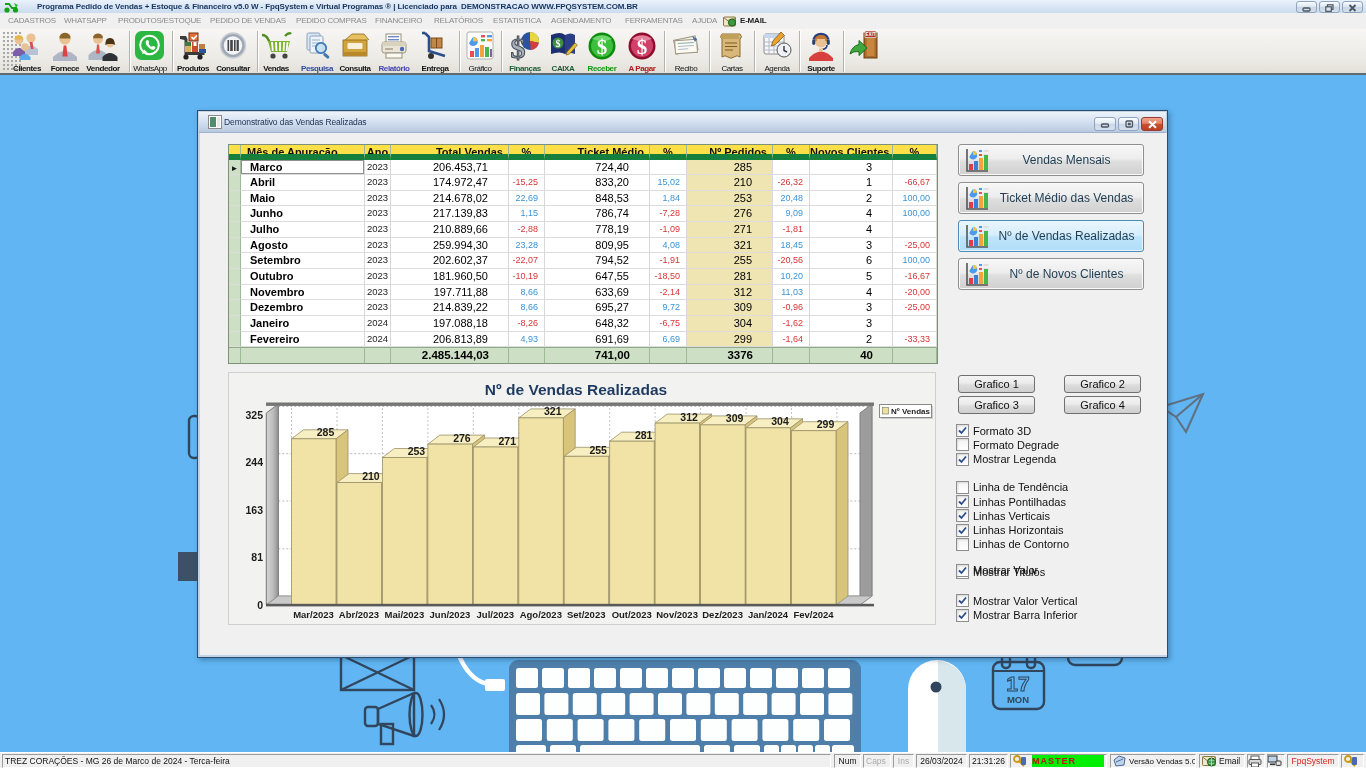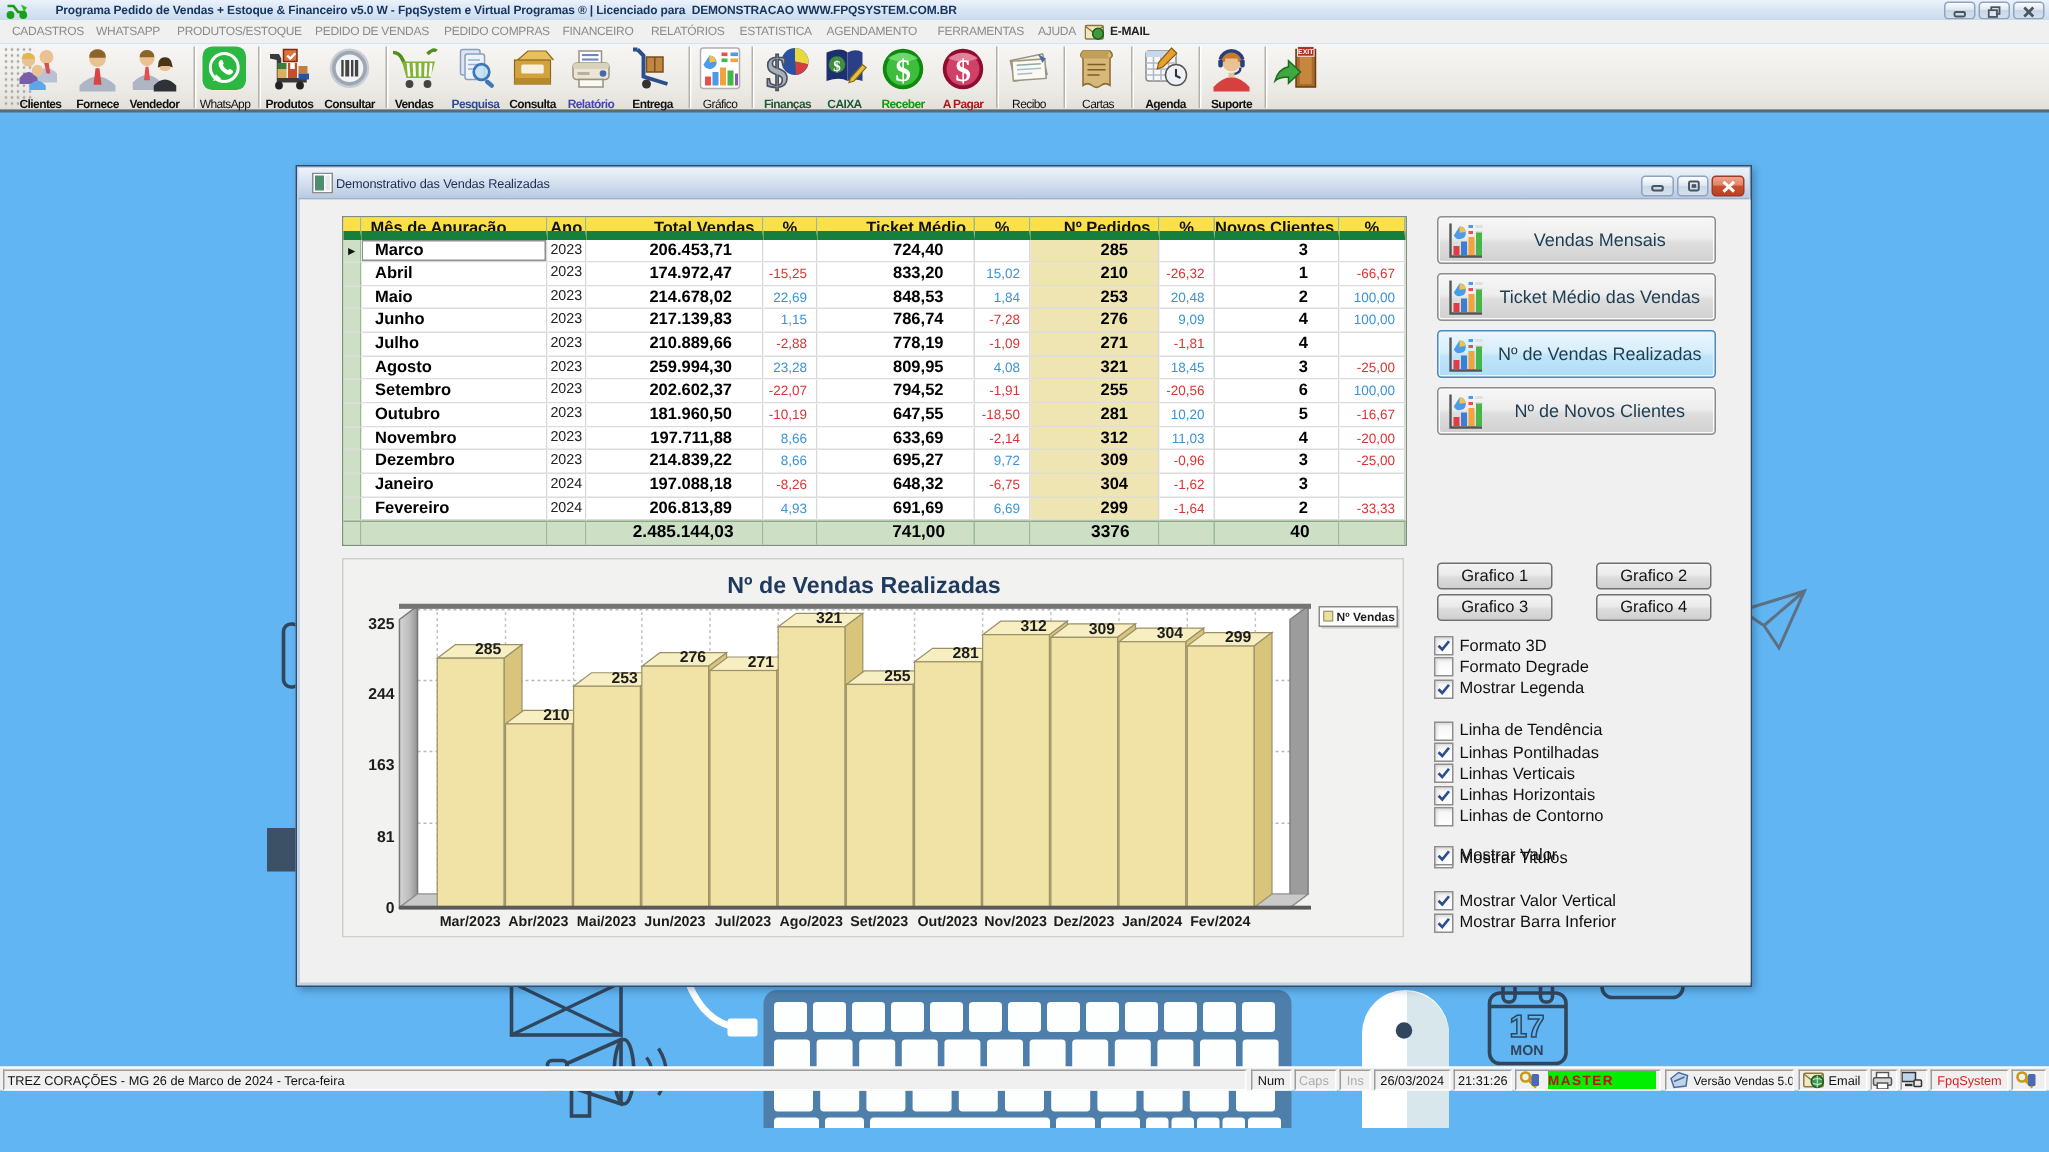--- a/index.html
+++ b/index.html
@@ -39,21 +39,21 @@
 .th { background:#fde047; border-right:1px solid #9DB996; border-bottom:6px solid #15803d;
   font-size:11px; font-weight:bold; color:#111; line-height:14.5px; white-space:nowrap; overflow:hidden; }
 .th.l { padding-left:6px; } .th.r { text-align:right; padding-right:5px; } .th.c { text-align:center; font-weight:bold; }
 .td { border-right:1px solid #D8D8D8; border-bottom:1px solid #DCDCDC; background:#fff;
   font-size:11px; line-height:14.7px; white-space:nowrap; overflow:hidden; }
 .td.ind { background:#CDE0C6; border-right:1px solid #9DB996; text-align:center; }
 .tri { font-size:8px; line-height:14px; color:#111; }
 .td.mes { font-weight:bold; padding-left:9px; color:#000; }
 .td.mes.foc { box-shadow:inset 0 0 0 1px #909090; }
 .td.ano { text-align:center; font-size:9.5px; color:#222; }
-.td.num { text-align:right; padding-right:20px; font-weight:bold; color:#000; }
+.td.num { text-align:right; padding-right:20px; font-weight:normal; color:#000; }
 .td.ped { background:#EFE5B3; }
 .td.pct { text-align:right; padding-right:6px; font-size:9px; }
 .td.pct.neg { color:#D93434; } .td.pct.pos { color:#3B93D6; }
 .tf { background:#CDE0C6; border-right:1px solid #9DB996; border-top:1px solid #8FA98A;
   font-size:11.5px; font-weight:bold; color:#000; line-height:15.5px; }
 .tf.r { text-align:right; padding-right:19px; }
 .chart { position:absolute; left:28px; top:239px; }
 
 .bigbtn { position:absolute; left:758px; width:186px; height:32px; border:1px solid #8E8E8E; border-radius:3px;
   background:linear-gradient(180deg,#F7F7F7,#EDEDED 45%,#DEDEDE 55%,#D0D0D0);
@@ -63,21 +63,21 @@
 .bigbtn.sel { border:1px solid #4C8BB8; background:linear-gradient(180deg,#EAF6FD,#D7EEFB 45%,#BFE4F9 55%,#B0DDF7);
   box-shadow:inset 0 0 0 1px #E8F5FD; }
 .gbtn { position:absolute; width:77px; height:18px; border:1px solid #707070; border-radius:3px;
   background:linear-gradient(180deg,#F4F4F4,#EBEBEB 45%,#DDDDDD 55%,#CFCFCF);
   font-size:11px; color:#111; text-align:center; line-height:17px; }
 .cbrow { position:absolute; left:756px; height:14px; display:flex; align-items:center; }
 .cb { width:13px; height:13px; border:1px solid #8E8E8E; background:linear-gradient(180deg,#F4F4F4,#FFFFFF);
   box-shadow:inset 1px 1px 2px rgba(0,0,0,0.12); display:inline-flex; align-items:center; justify-content:center; }
 .cbl { font-size:11px; color:#111; margin-left:4px; white-space:nowrap; }
 
-.statusbar { position:absolute; left:0; top:711px; width:1366px; height:16px; background:#F0F0F0; border-top:1px solid #FFFFFF; }
+.statusbar { position:absolute; left:0; top:752px; width:1366px; height:16px; background:#F0F0F0; border-top:1px solid #FFFFFF; }
 .sp { position:absolute; top:1px; height:14px; border:1px solid; border-color:#9B9B9B #FFFFFF #FFFFFF #9B9B9B;
   background:#F0F0F0; display:flex; align-items:center; overflow:hidden; padding:0 2px; }
 .sbt { font-size:8.5px; color:#111; white-space:nowrap; }
 .sbt.dis { color:#ACACAC; }
 .master { background:#00EE00; color:#C01010; font-weight:bold; font-size:9px; text-align:left;
   flex:1; height:12px; line-height:12px; margin-left:2px; letter-spacing:1px; }
 .sp svg { flex:0 0 auto; margin-right:3px; }
 </style></head>
 <body>
 <div class="screen">
@@ -425,21 +425,21 @@
               <line x1="3" y1="16" x2="23" y2="16"></line>
               <line x1="3" y1="20" x2="23" y2="20"></line>
       <line x1="8" y1="8" x2="8" y2="24"></line>
               <line x1="13" y1="8" x2="13" y2="24"></line>
               <line x1="18" y1="8" x2="18" y2="24"></line>
             </g>
       <circle cx="23" cy="20" r="7" fill="#EEF2F6" stroke="#555"></circle>
             <path d="M23 16 l0 4.5 3 1.5" stroke="#333" fill="none" stroke-width="1.4"></path>
       <path d="M20 2 l3.5 3.5 -9 9 -4 1.5 1 -4.5z" fill="#E8A030" stroke="#8a5c10" stroke-width="0.8"></path>
           </g>
-        </svg><div class="tlabel" style="color:#111;font-weight:bold">Agenda</div></div>
+        </svg><div class="tlabel" style="color:#111;font-weight:normal">Agenda</div></div>
 <div class="titem" style="left:789px;width:64px"><svg width="32" height="32" viewBox="0 0 32 32">
           <g>
             <circle cx="16" cy="11" r="6.5" fill="#E9C193"></circle>
       <path d="M9.8 9 a6.6 6.6 0 0 1 12.4 0 l0 2.5 -2 -0.5 0 -2 -8.4 0 0 2 -2 0.5z" fill="#C87830"></path>
       <path d="M8.5 9.5 a7.8 7.8 0 0 1 15 0" stroke="#28407E" stroke-width="2.4" fill="none"></path>
       <rect x="7.2" y="9.5" width="3" height="5.5" rx="1.4" fill="#28407E"></rect>
             <rect x="21.8" y="9.5" width="3" height="5.5" rx="1.4" fill="#28407E"></rect>
       <path d="M22 15 q0 4 -5 4.5" stroke="#28407E" stroke-width="1.6" fill="none"></path>
       <path d="M4 28 q12 -13 24 0 l0 3 -24 0z" fill="#D84040"></path>
       <path d="M14 18.5 l4 0 0 3 -4 0z" fill="#E9C193"></path>

